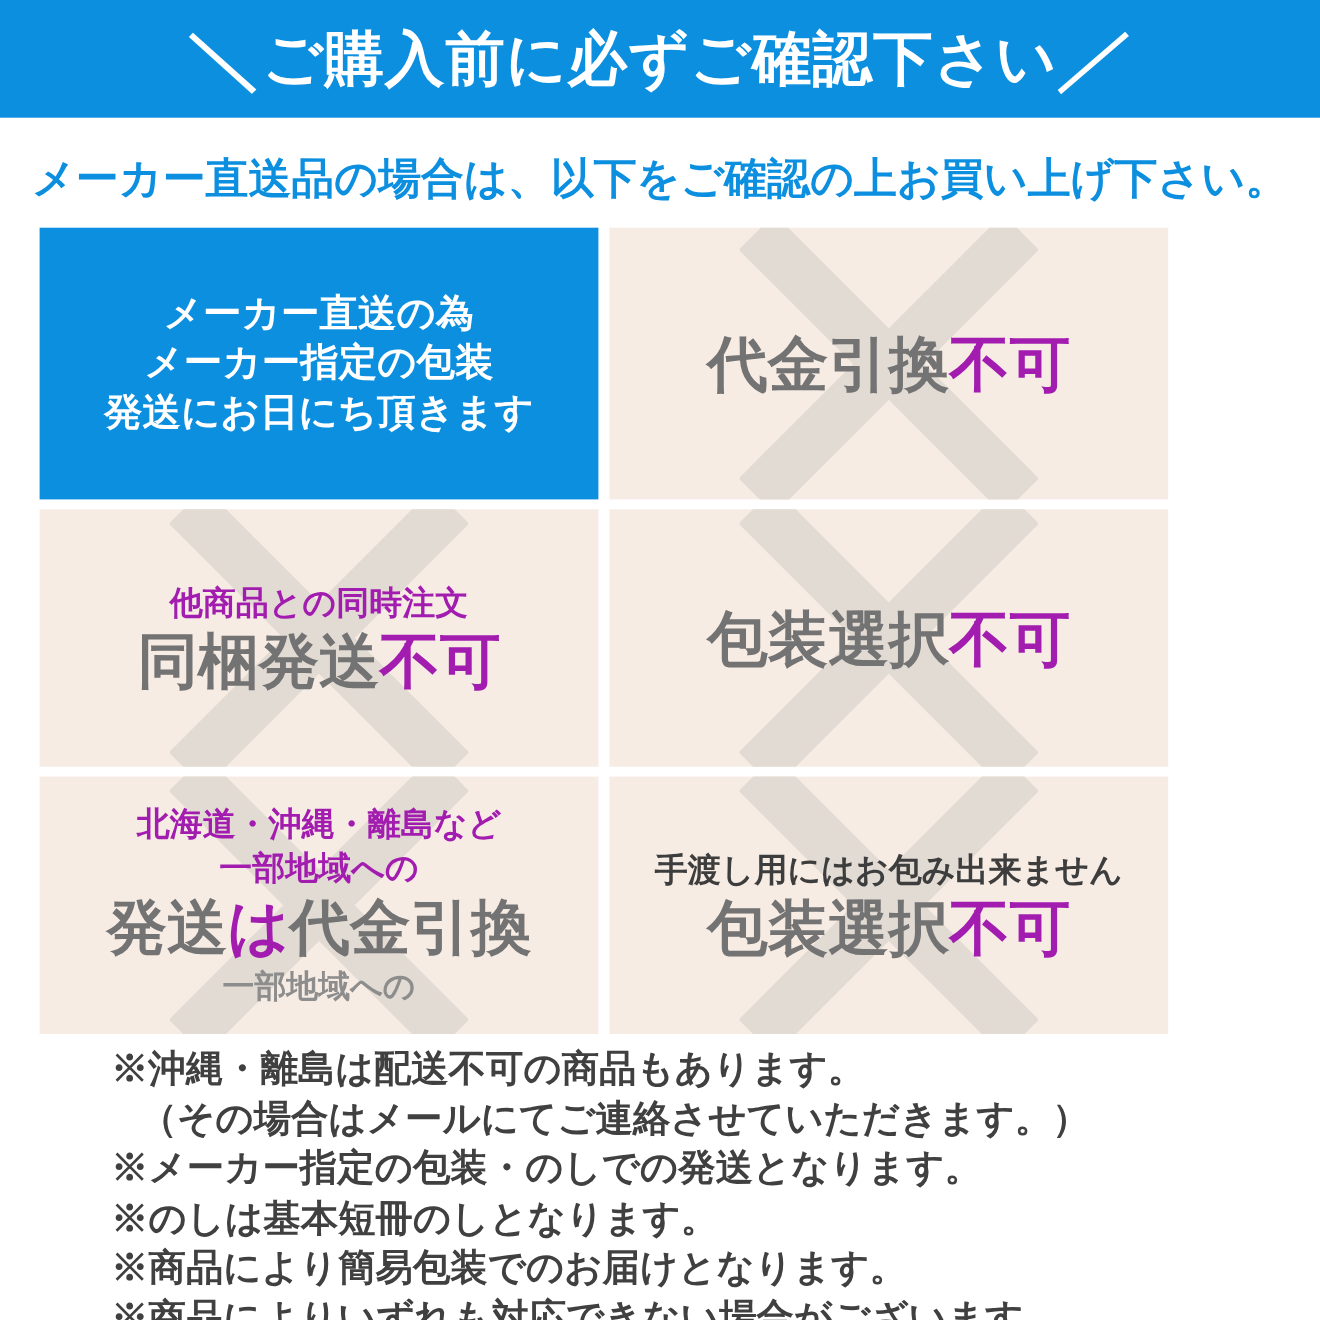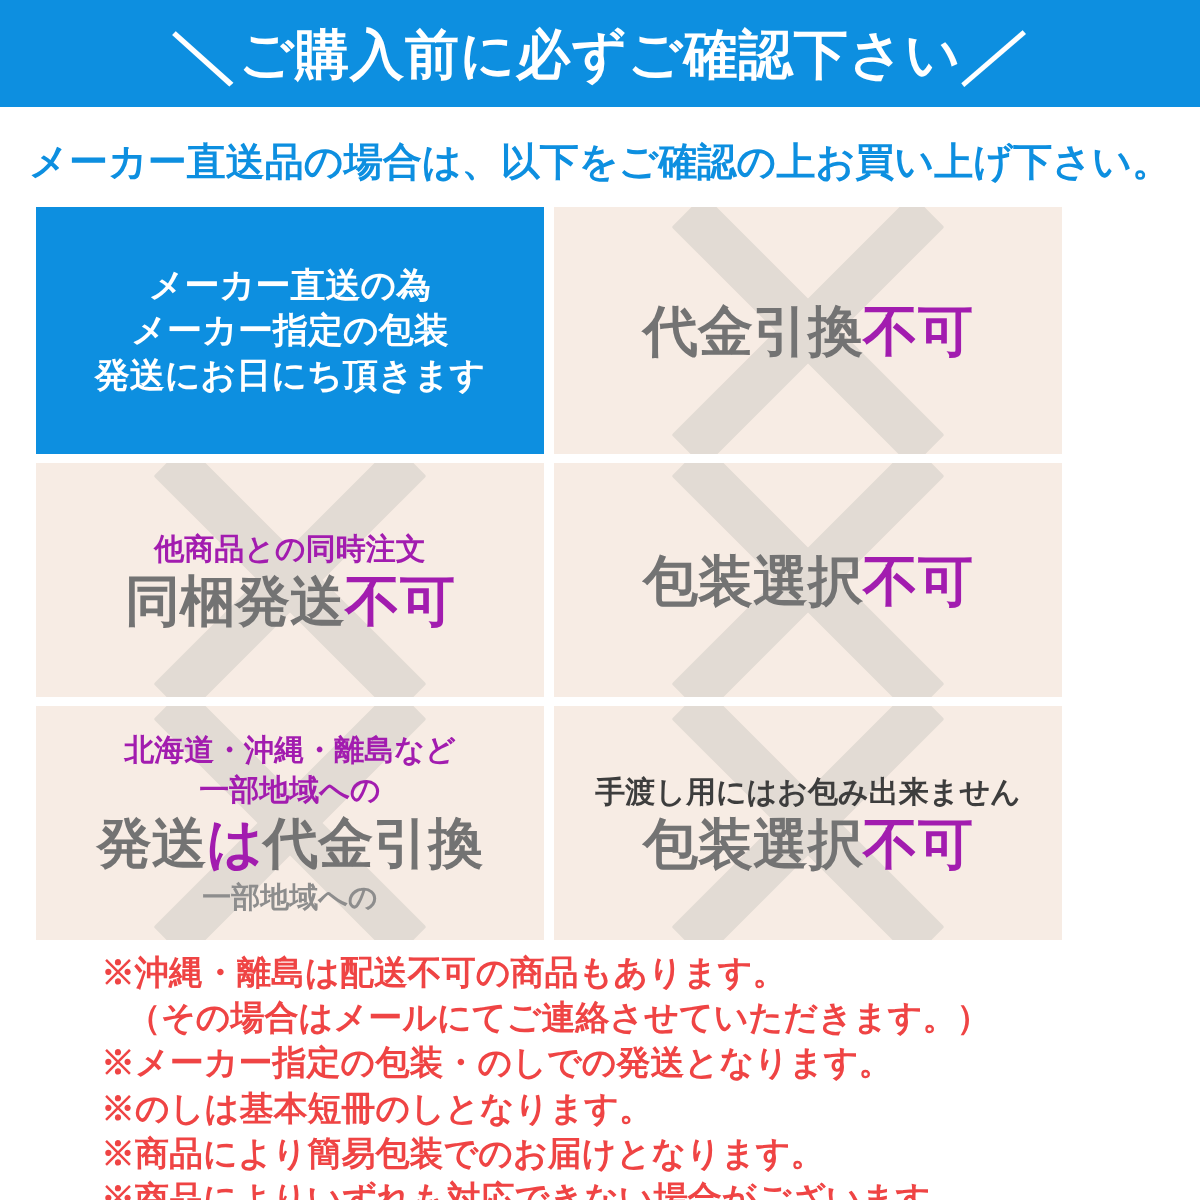--- a/index.html
+++ b/index.html
@@ -157,21 +157,21 @@
     margin-top: 6px;
   }
 
   
   .notes {
     width: 1026px;
     margin: 10px auto 0 auto;
     padding-left: 14px;
   }
   .note {
-    color: #ef4444;
+    color: #404040;
     font-size: 34px;
     font-weight: bold;
     line-height: 1.33;
     white-space: nowrap;
   }
   .note.indent { padding-left: 26px; }
 </style>
 </head>
 <body>
 

